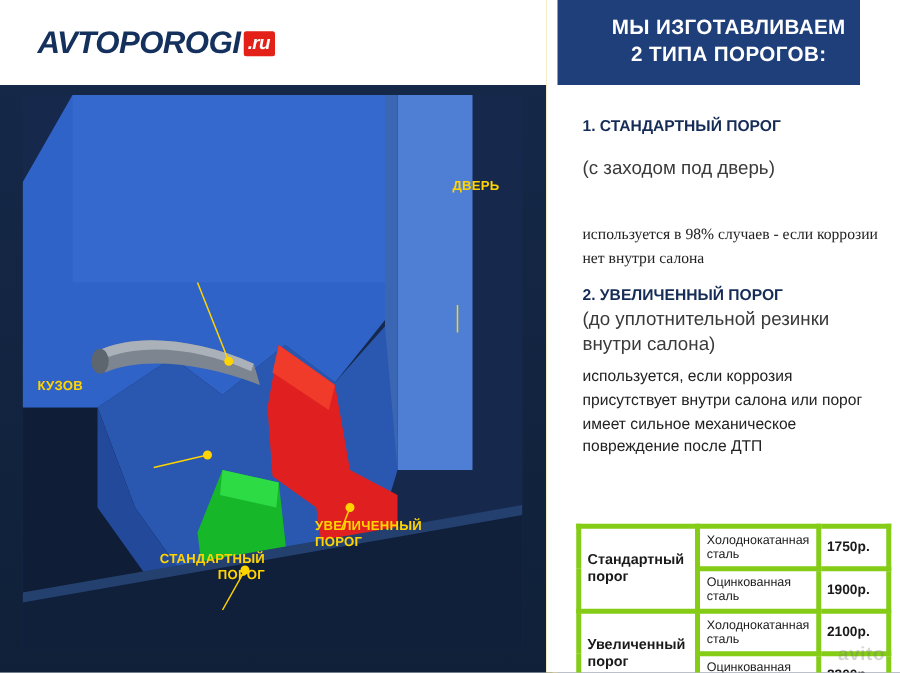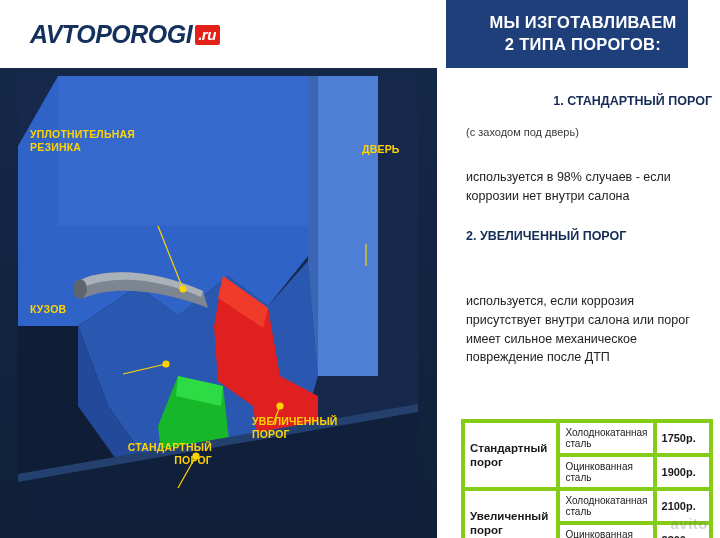--- a/index.html
+++ b/index.html
@@ -84,25 +84,25 @@
     position:absolute;left:0;top:11px;width:274px;
     text-align:center;color:#ffffff;font-weight:bold;font-size:16.5px;
     line-height:1.35;
     letter-spacing:0.3px;
   }
   .rtext{
     position:absolute;left:466px;width:246px;
     color:#1b1b1b;
   }
   .r-h2{font-size:12.5px;font-weight:bold;color:#152c57;line-height:1.35;}
-  .r-sub{font-size:11px;color:#3a3a3a;line-height:1.35;}
+  .r-sub{font-size:15px;color:#3a3a3a;line-height:1.35;}
   .r-p{font-size:12.5px;color:#222222;line-height:1.5;}
-  .block1{top:93px;text-align:right;}
+  .block1{top:93px;}
   .block1b{top:125px;}
-  .block1c{top:168px;}
+  .block1c{top:178px;font-family:Liberation Serif, serif;}
   .block2{top:228px;}
   .block2b{top:246px;}
   .block2c{top:292px;}
 
   
   table.price{
     position:absolute;left:461px;top:419px;
     width:252px;
     border-collapse:collapse;
     font-size:10px;
@@ -184,24 +184,20 @@
           <path d="M105,298 L148,288"></path>
           <circle cx="148" cy="288" r="3" fill="#ffd400"></circle>
           <path d="M160,412 L178,380"></path>
           <circle cx="178" cy="380" r="3" fill="#ffd400"></circle>
           <path d="M255,348 L262,330"></path>
           <circle cx="262" cy="330" r="3" fill="#ffd400"></circle>
         </g>
       </svg>
     </div>
 
-    <div class="lbl lbl-seal">
-      <span>УПЛОТНИТЕЛЬНАЯ</span><br>
-      <span>РЕЗИНКА</span>
-    </div>
     <div class="lbl lbl-door">ДВЕРЬ</div>
     <div class="lbl lbl-body">КУЗОВ</div>
     <div class="lbl lbl-std">
       <span>СТАНДАРТНЫЙ</span><br>
       <span>ПОРОГ</span>
     </div>
     <div class="lbl lbl-big">
       <span>УВЕЛИЧЕННЫЙ</span><br>
       <span>ПОРОГ</span>
     </div>
@@ -216,20 +212,21 @@
       <span>МЫ ИЗГОТАВЛИВАЕМ</span><br>
       <span>2 ТИПА ПОРОГОВ:</span>
     </div>
   </div>
 
   <div class="rtext r-h2 block1">1. СТАНДАРТНЫЙ ПОРОГ</div>
   <div class="rtext r-sub block1b">(с заходом под дверь)</div>
   <div class="rtext r-p block1c">используется в 98% случаев - если коррозии нет внутри салона</div>
 
   <div class="rtext r-h2 block2">2. УВЕЛИЧЕННЫЙ ПОРОГ</div>
+  <div class="rtext r-sub block2b">(до уплотнительной резинки внутри салона)</div>
   <div class="rtext r-p block2c">используется, если коррозия присутствует внутри салона или порог имеет сильное механическое повреждение после ДТП</div>
 
   <table class="price">
     <tbody>
       <tr>
         <td class="type" rowspan="2">Стандартный порог</td>
         <td class="mat">Холоднокатанная сталь</td>
         <td class="price-v">1750р.</td>
       </tr>
       <tr>

